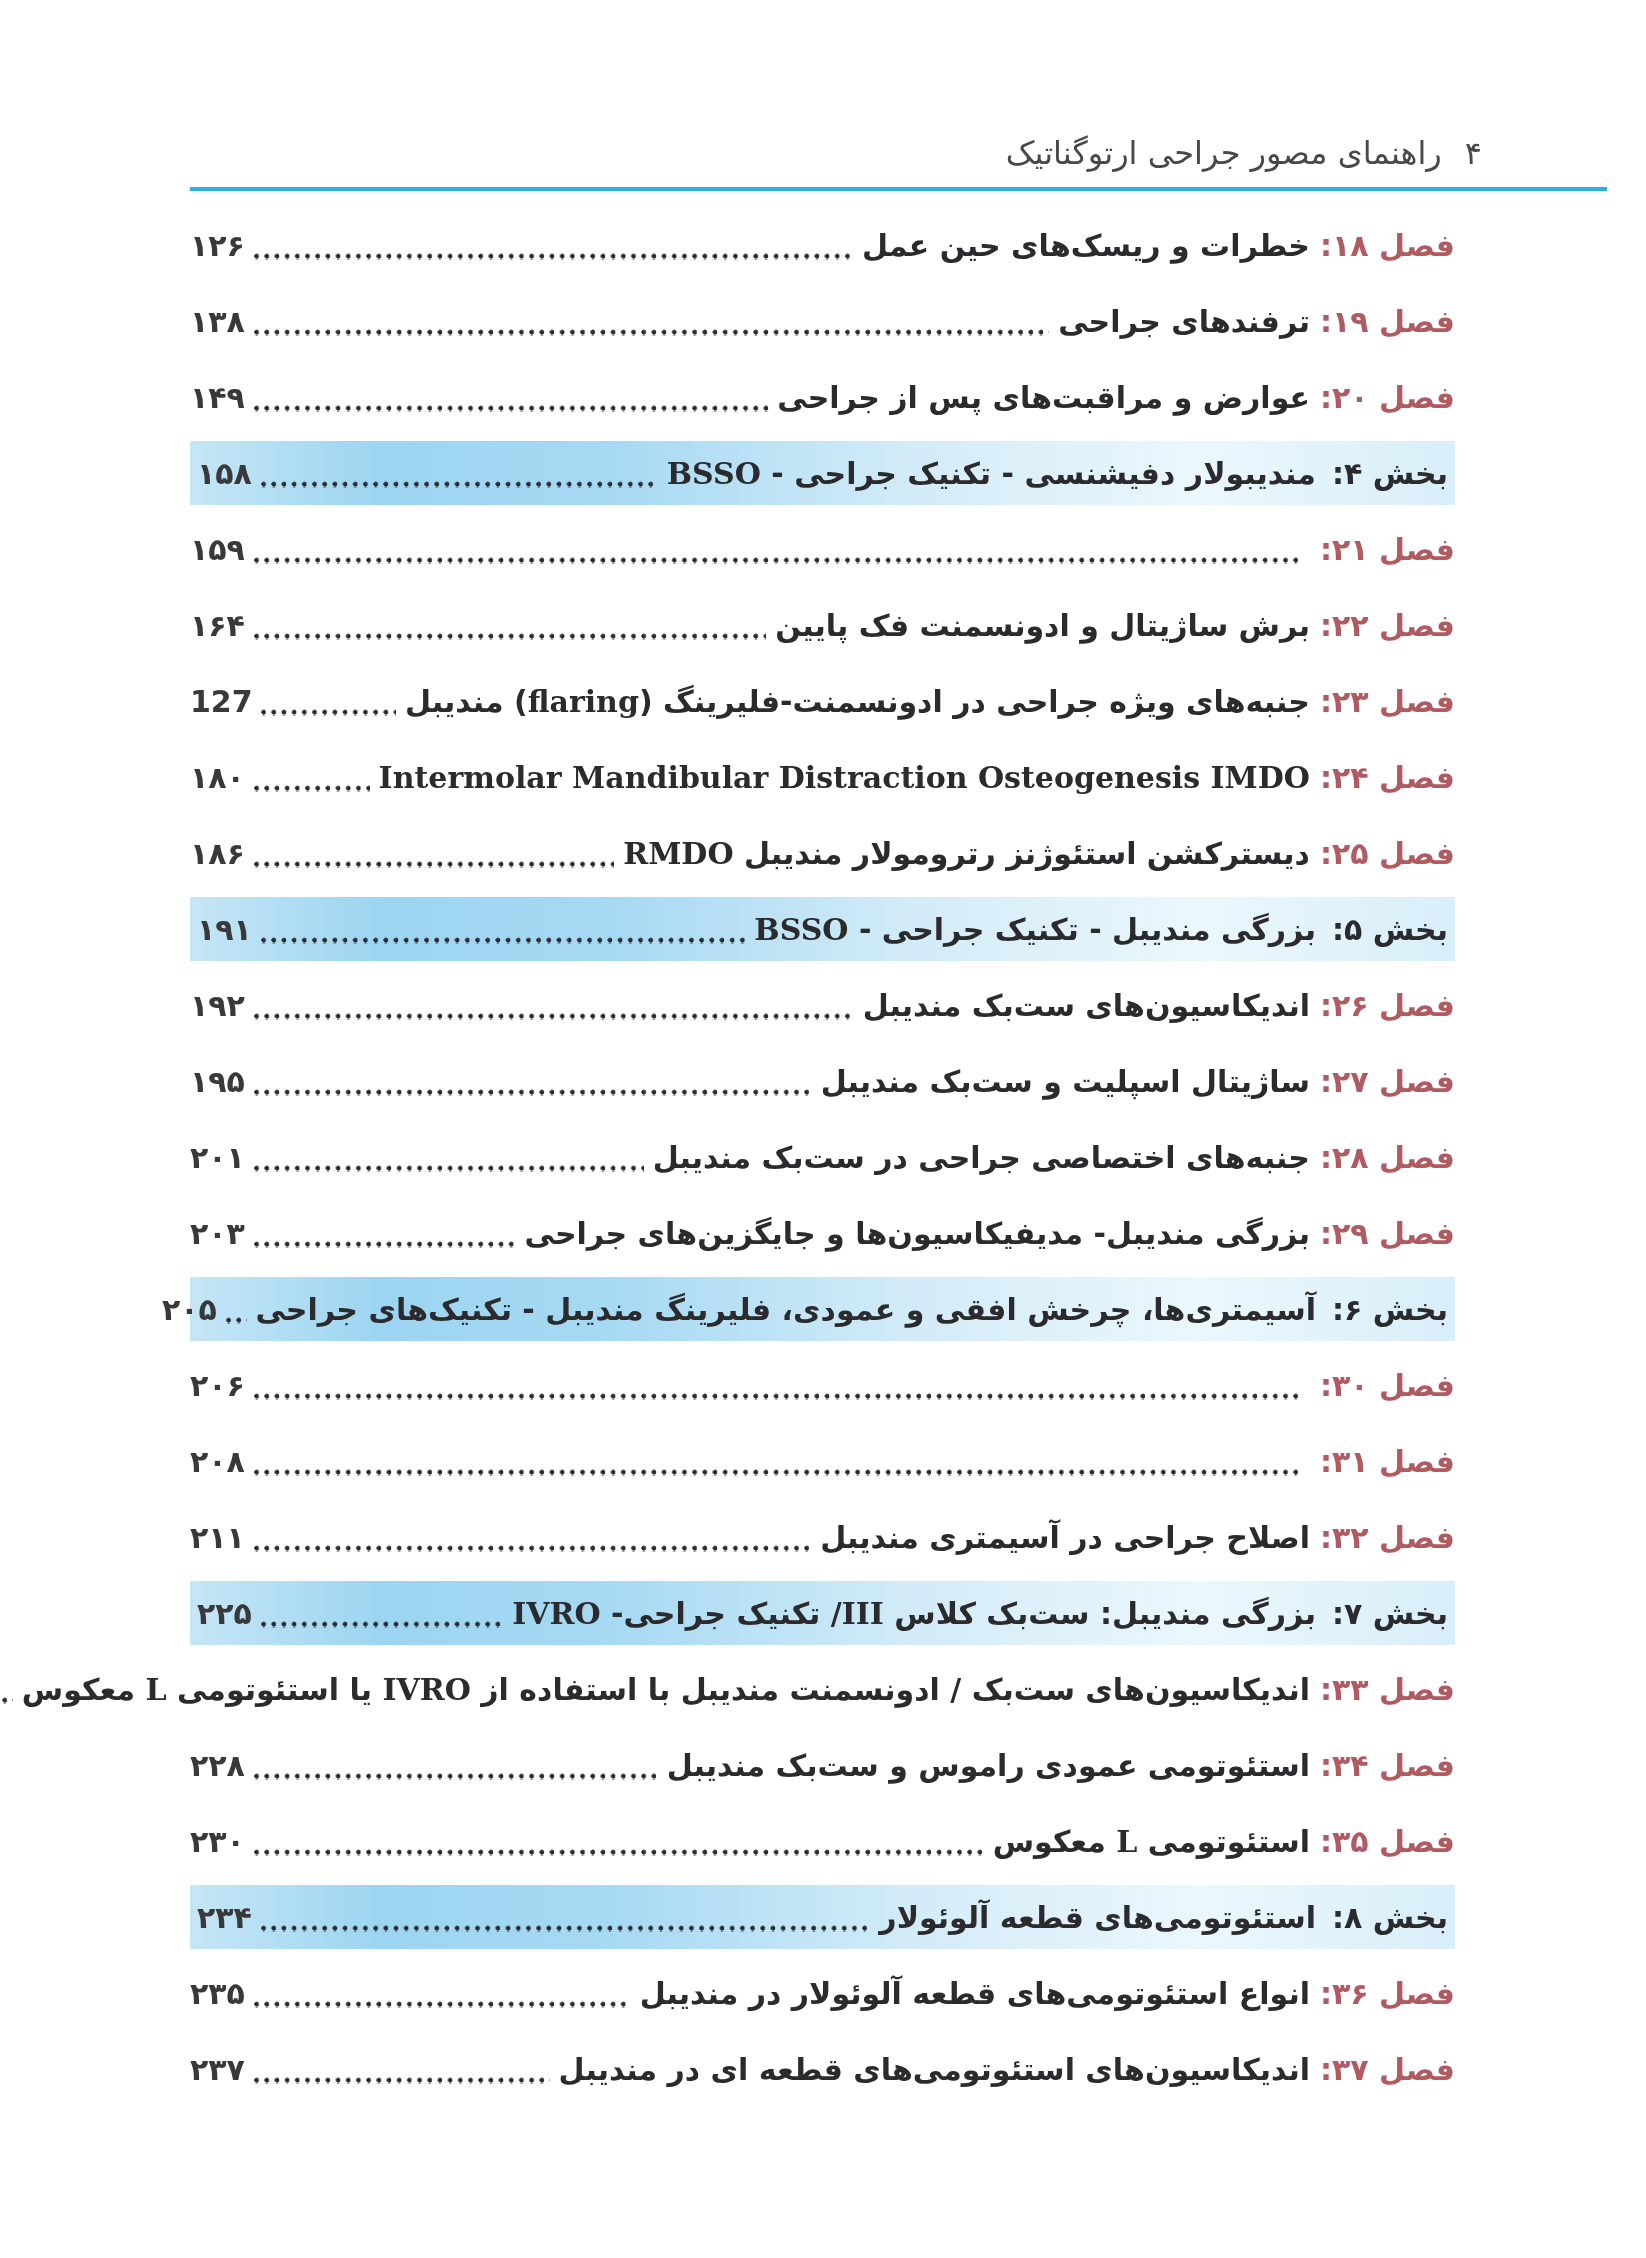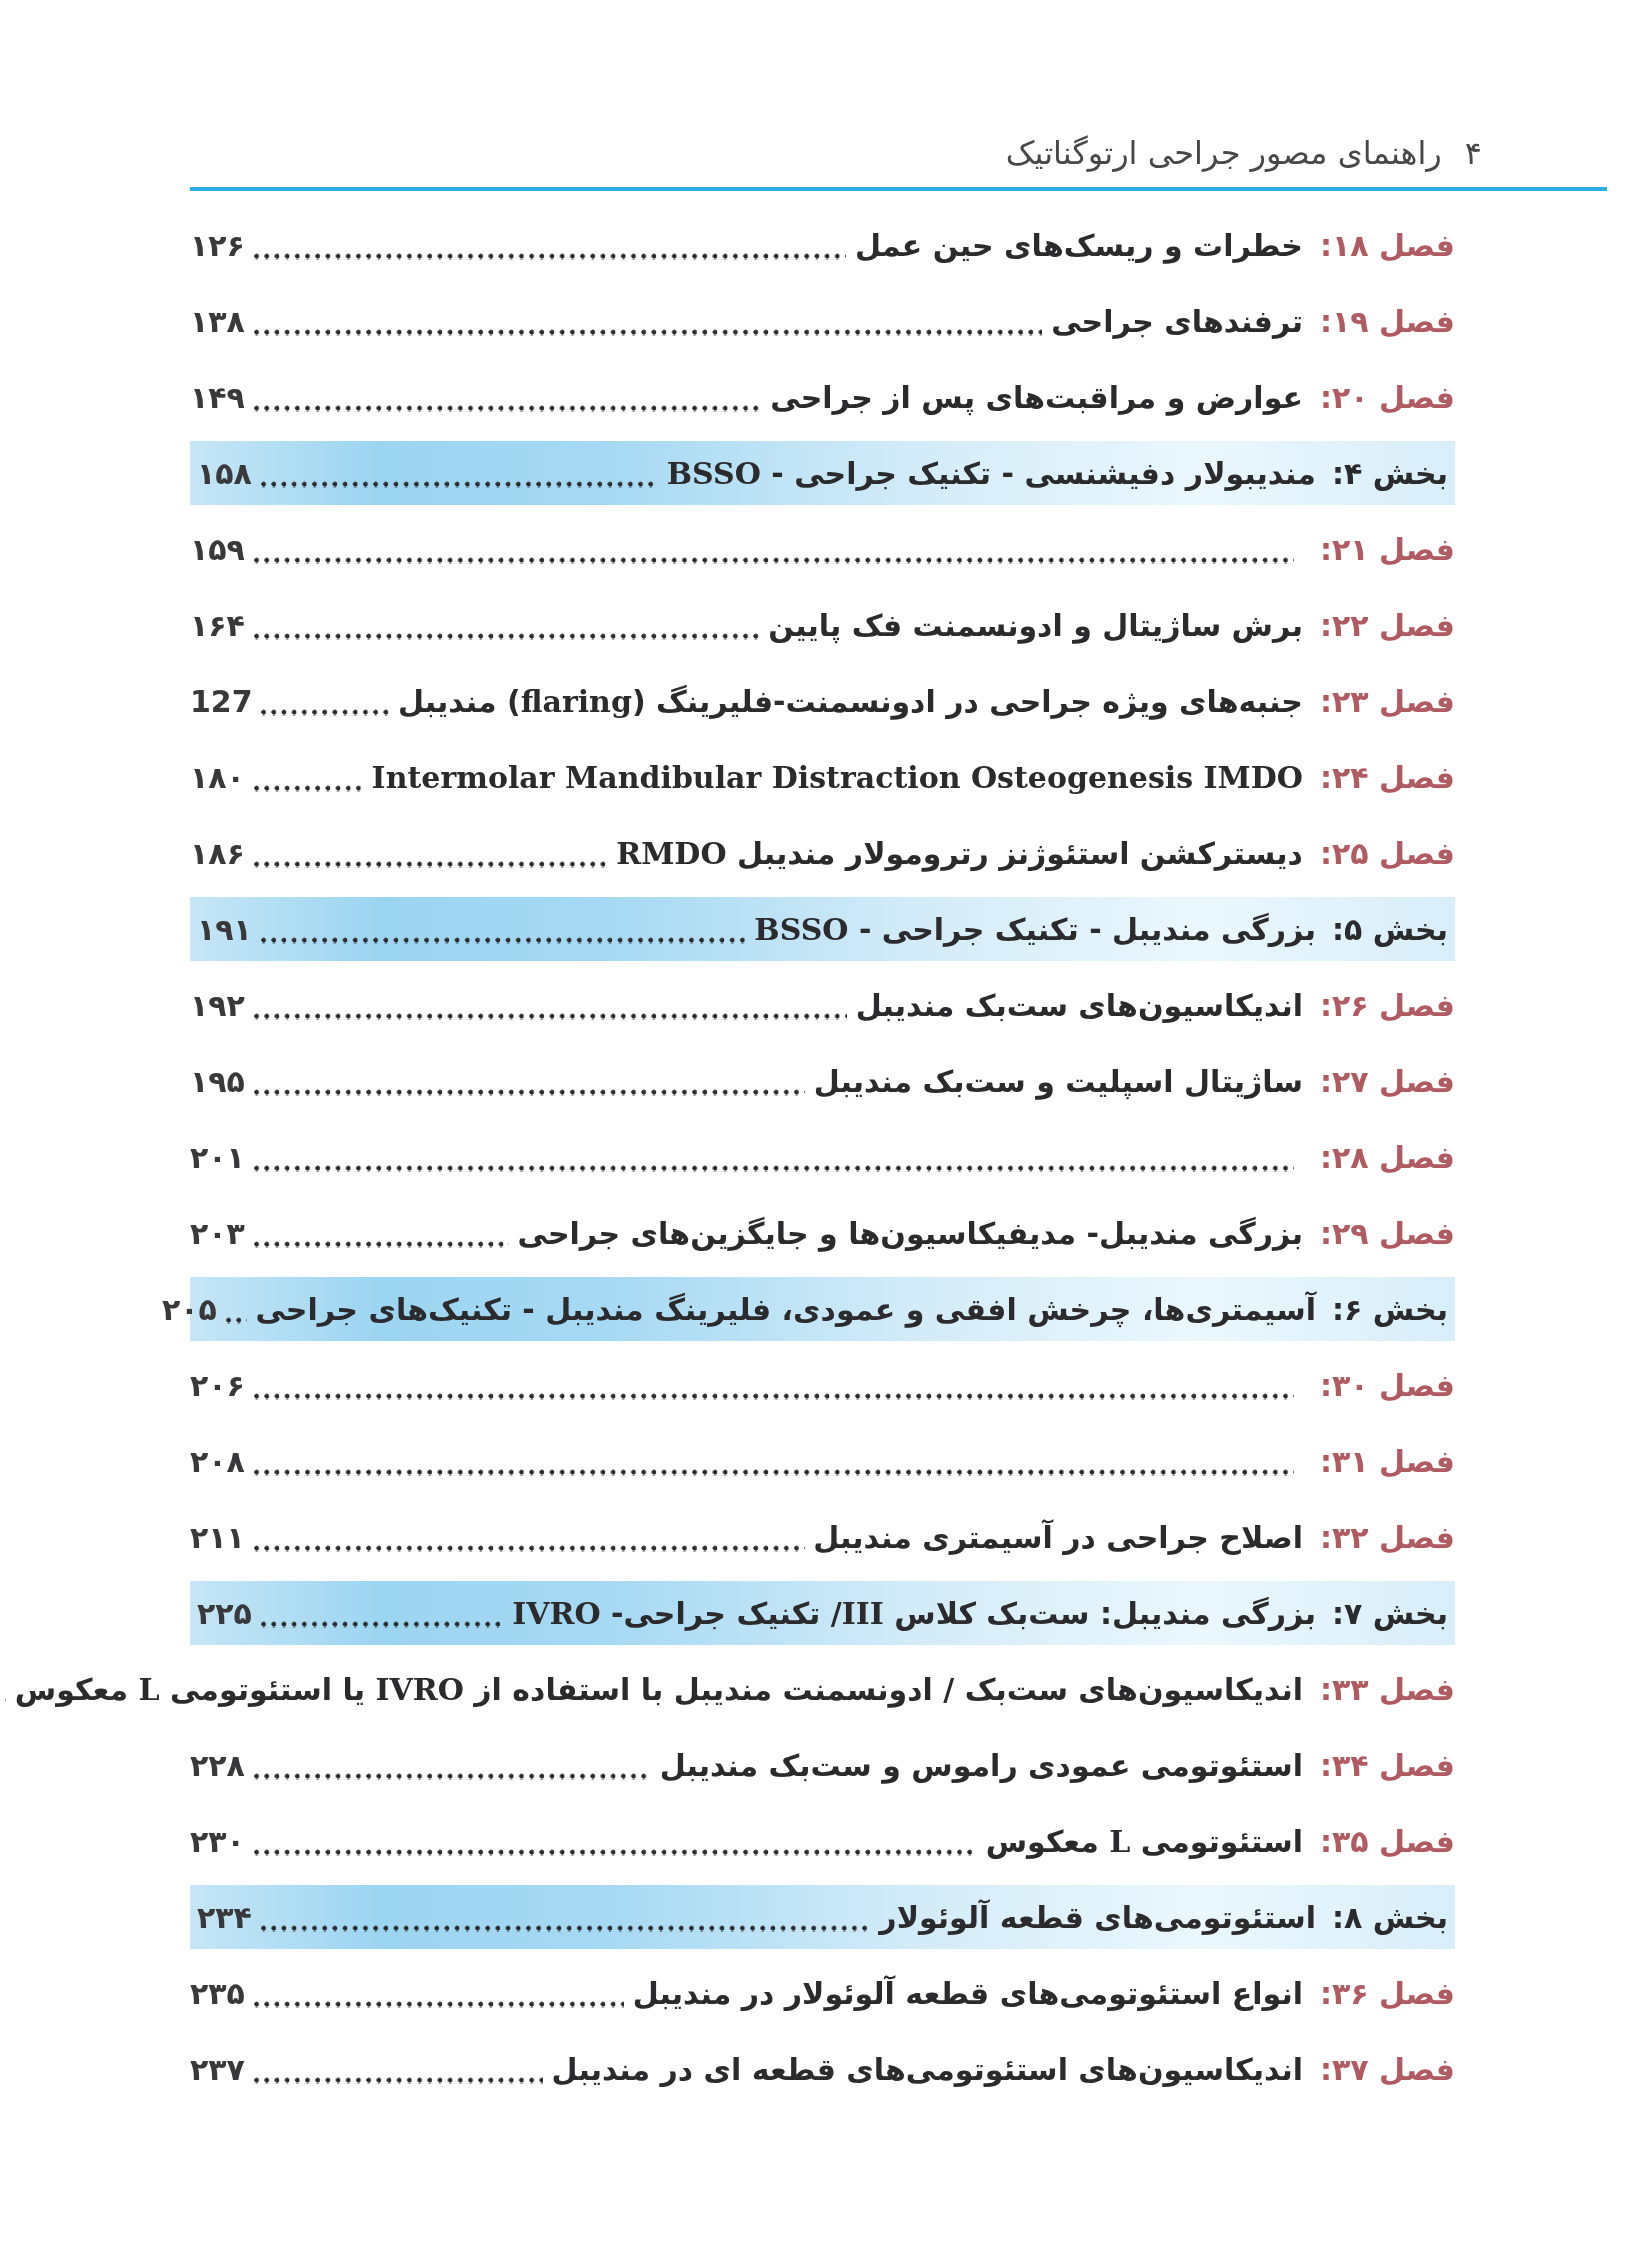--- a/index.html
+++ b/index.html
@@ -40,21 +40,21 @@
     display: flex;
     align-items: center;
     font-size: 30px;
     font-weight: bold;
     color: var(--title-color, #2B2B2D);
     white-space: nowrap;
   }
   .row .label {
     flex: 0 0 auto;
     color: var(--label-red, #B05A61);
-    margin-left: 17px;
+    margin-left: 10px;
   }
   .row .title { flex: 0 1 auto; }
   .row .leader {
     flex: 1 0 21px;
     height: 5.3px;
     margin: 0 8.8px;
     align-self: center;
     transform: translateY(11.5px);
     background-image: radial-gradient(circle at 2.6px 2.6px, var(--dot-color, #2B2B2D) 2.1px, rgba(0,0,0,0) 2.6px);
     background-size: 10.2px 5.3px;
@@ -159,20 +159,21 @@
     <span class="page-num">۱۹۲</span>
   </div>
       <div class="row chapter">
     <span class="label">فصل ۲۷:</span>
     <span class="title">ساژیتال اسپلیت و ست‌بک مندیبل</span>
     <span class="leader"></span>
     <span class="page-num">۱۹۵</span>
   </div>
       <div class="row chapter">
     <span class="label">فصل ۲۸:</span>
+    <span class="title">جنبه‌های اختصاصی جراحی در ست‌بک مندیبل</span>
     <span class="leader"></span>
     <span class="page-num">۲۰۱</span>
   </div>
       <div class="row chapter">
     <span class="label">فصل ۲۹:</span>
     <span class="title">بزرگی مندیبل- مدیفیکاسیون‌ها و جایگزین‌های جراحی</span>
     <span class="leader"></span>
     <span class="page-num">۲۰۳</span>
   </div>
       <div class="row section">

